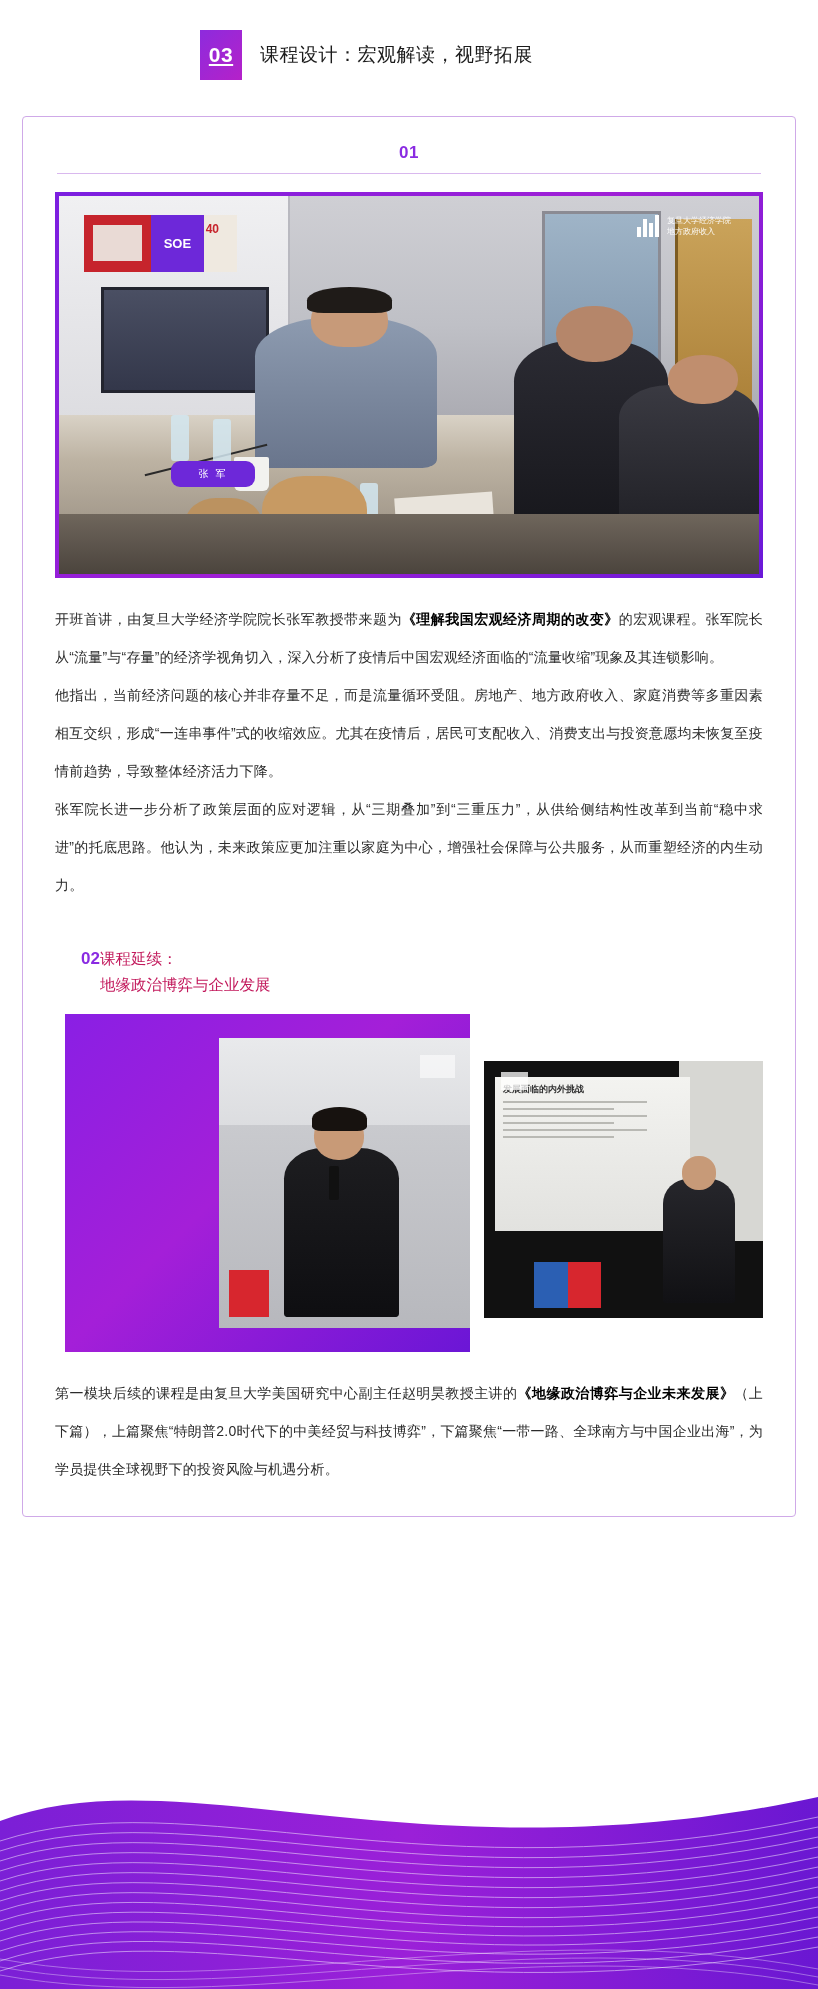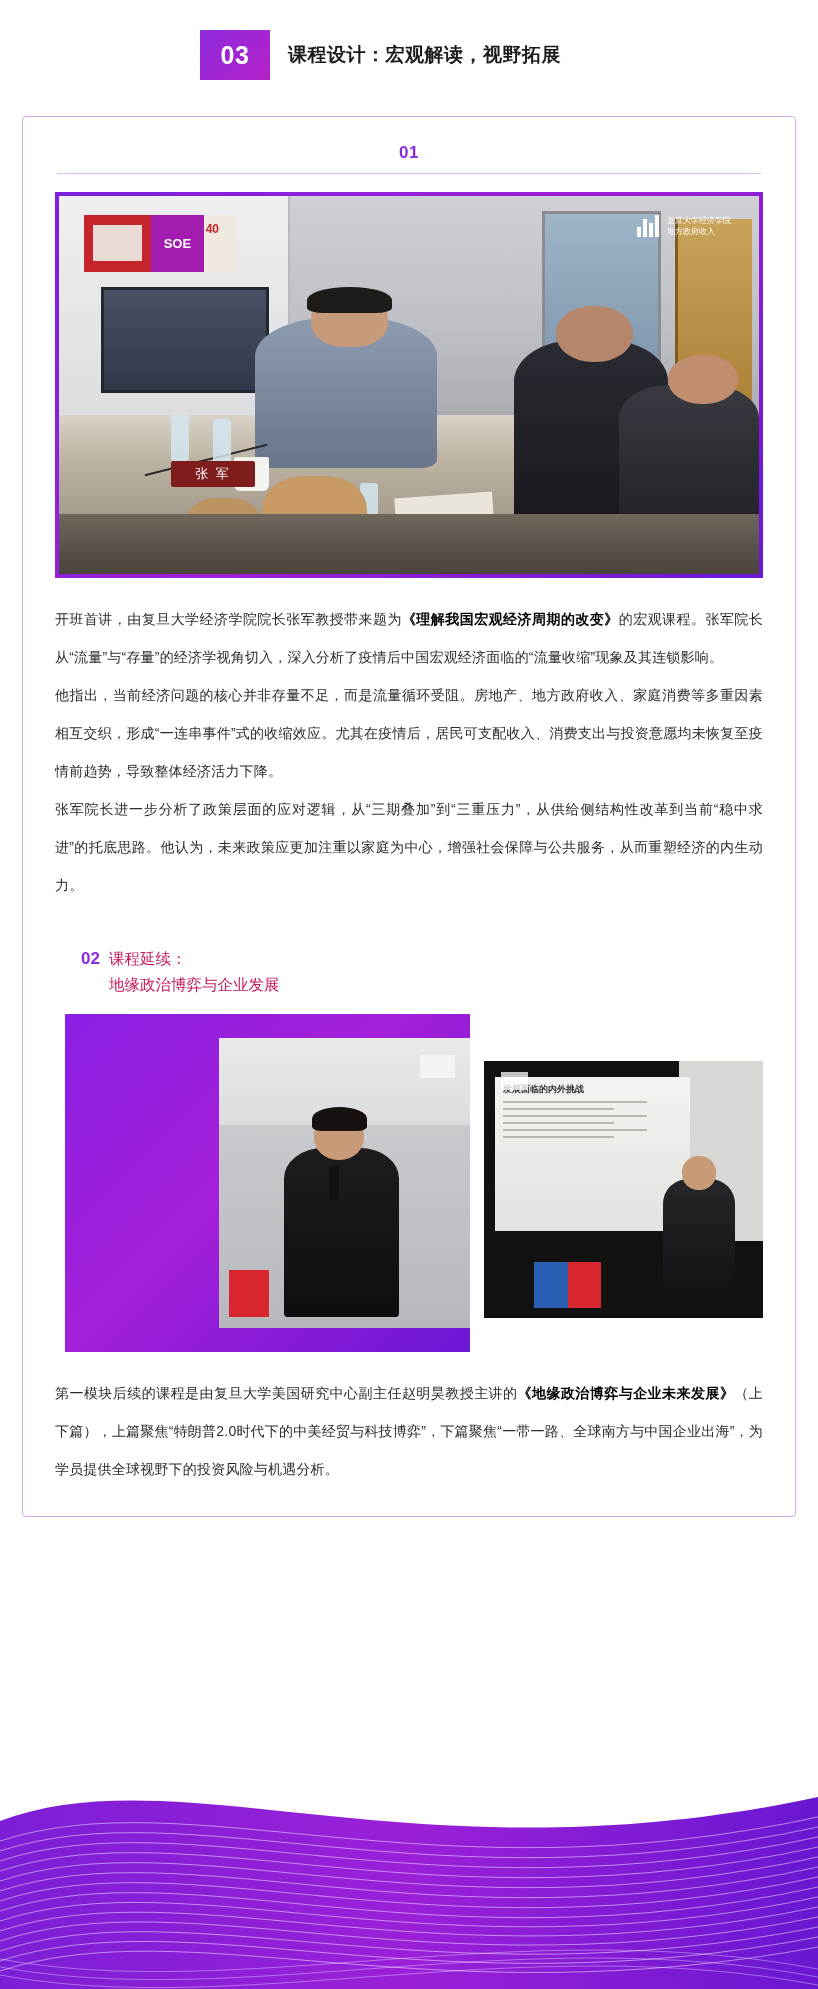--- a/index.html
+++ b/index.html
@@ -15,35 +15,36 @@
     overflow: hidden;
   }
 
   
   .header {
     display: flex;
     align-items: center;
     padding: 30px 0 22px 200px;
   }
   .header-badge {
-    width: 70px;
+    width: 42px;
     height: 50px;
     background: linear-gradient(135deg, #8d2bdd 0%, #b521c9 100%);
     color: #fff;
-    font-size: 25px;
+    font-size: 21px;
     font-weight: bold;
     display: flex;
     align-items: center;
     justify-content: center;
     letter-spacing: 0.5px;
+    text-decoration: underline;
   }
   .header-title {
     margin-left: 18px;
     font-size: 19px;
-    font-weight: bold;
+    font-weight: normal;
     color: #1b1b1b;
     letter-spacing: 0.5px;
   }
 
   
   .card {
     margin: 14px 22px 0 22px;
     border: 1px solid #cfa9e8;
     border-radius: 4px;
     background: #fff;
@@ -118,21 +119,21 @@
   .p1-badge-left {
     position: absolute; left: 3.5%; top: 5%; width: 22%; height: 15%;
     display: flex; align-items: stretch;
   }
   .p1-badge-a { width: 44%; background: #c6242c; position: relative; }
   .p1-badge-a::after {
     content: ""; position: absolute; left: 14%; top: 18%; width: 72%; height: 64%;
     background: #eceae4; opacity: .92;
   }
   .p1-badge-b {
-    width: 34%; background: #a21caf; color: #fff; font-size: 13px; font-weight: bold;
+    width: 34%; background: #6d28d9; color: #fff; font-size: 13px; font-weight: bold;
     display: flex; align-items: center; justify-content: center;
   }
   .p1-badge-c {
     width: 22%; background: #efe9e0; position: relative;
   }
   .p1-badge-c::after {
     content: "40"; position: absolute; left: 6%; top: 12%;
     color: #c6242c; font-size: 12px; font-weight: bold;
   }
   .p1-logo-right {
@@ -179,22 +180,22 @@
     position: absolute; right: 0%; bottom: 6%; width: 20%; height: 44%;
     background: linear-gradient(180deg, #3a3a42 0%, #1d1d22 100%);
     border-radius: 36% 36% 6% 6% / 20% 20% 4% 4%;
   }
   .p1-head-r2 {
     position: absolute; right: 3%; bottom: 45%; width: 10%; height: 13%;
     background: #c08e6e; border-radius: 48%;
   }
   .p1-nameplate {
     position: absolute; left: 16%; bottom: 23%; width: 12%; height: 7%;
-    background: #7f1d1d; border-radius: 2px; color: #fff;
-    font-size: 13px; display: flex; align-items: center; justify-content: center;
+    background: #6d28d9; border-radius: 9px; color: #fff;
+    font-size: 10px; display: flex; align-items: center; justify-content: center;
     letter-spacing: 2px;
   }
   .p1-bottle { position: absolute; width: 2.6%; height: 12%; background: rgba(210,230,240,.85); border-radius: 3px; }
   .p1-bear {
     position: absolute; left: 29%; bottom: 4%; width: 15%; height: 22%;
     background: #c79a63; border-radius: 40% 40% 30% 30%;
   }
   .p1-bear2 {
     position: absolute; left: 18%; bottom: 3%; width: 11%; height: 17%;
     background: #bb9260; border-radius: 40% 40% 30% 30%;
@@ -228,21 +229,21 @@
   .sec2 {
     display: flex;
     align-items: flex-start;
     padding-left: 36px;
     margin-top: 42px;
   }
   .sec2-num {
     font-size: 17px;
     font-weight: bold;
     color: #8a2be2;
-    margin-right: 9px;
+    margin-right: 0;
     line-height: 26px;
     text-align: right;
   }
   .sec2-lines {
     font-size: 15.5px;
     color: #c2185b;
     line-height: 26px;
   }
 
   

